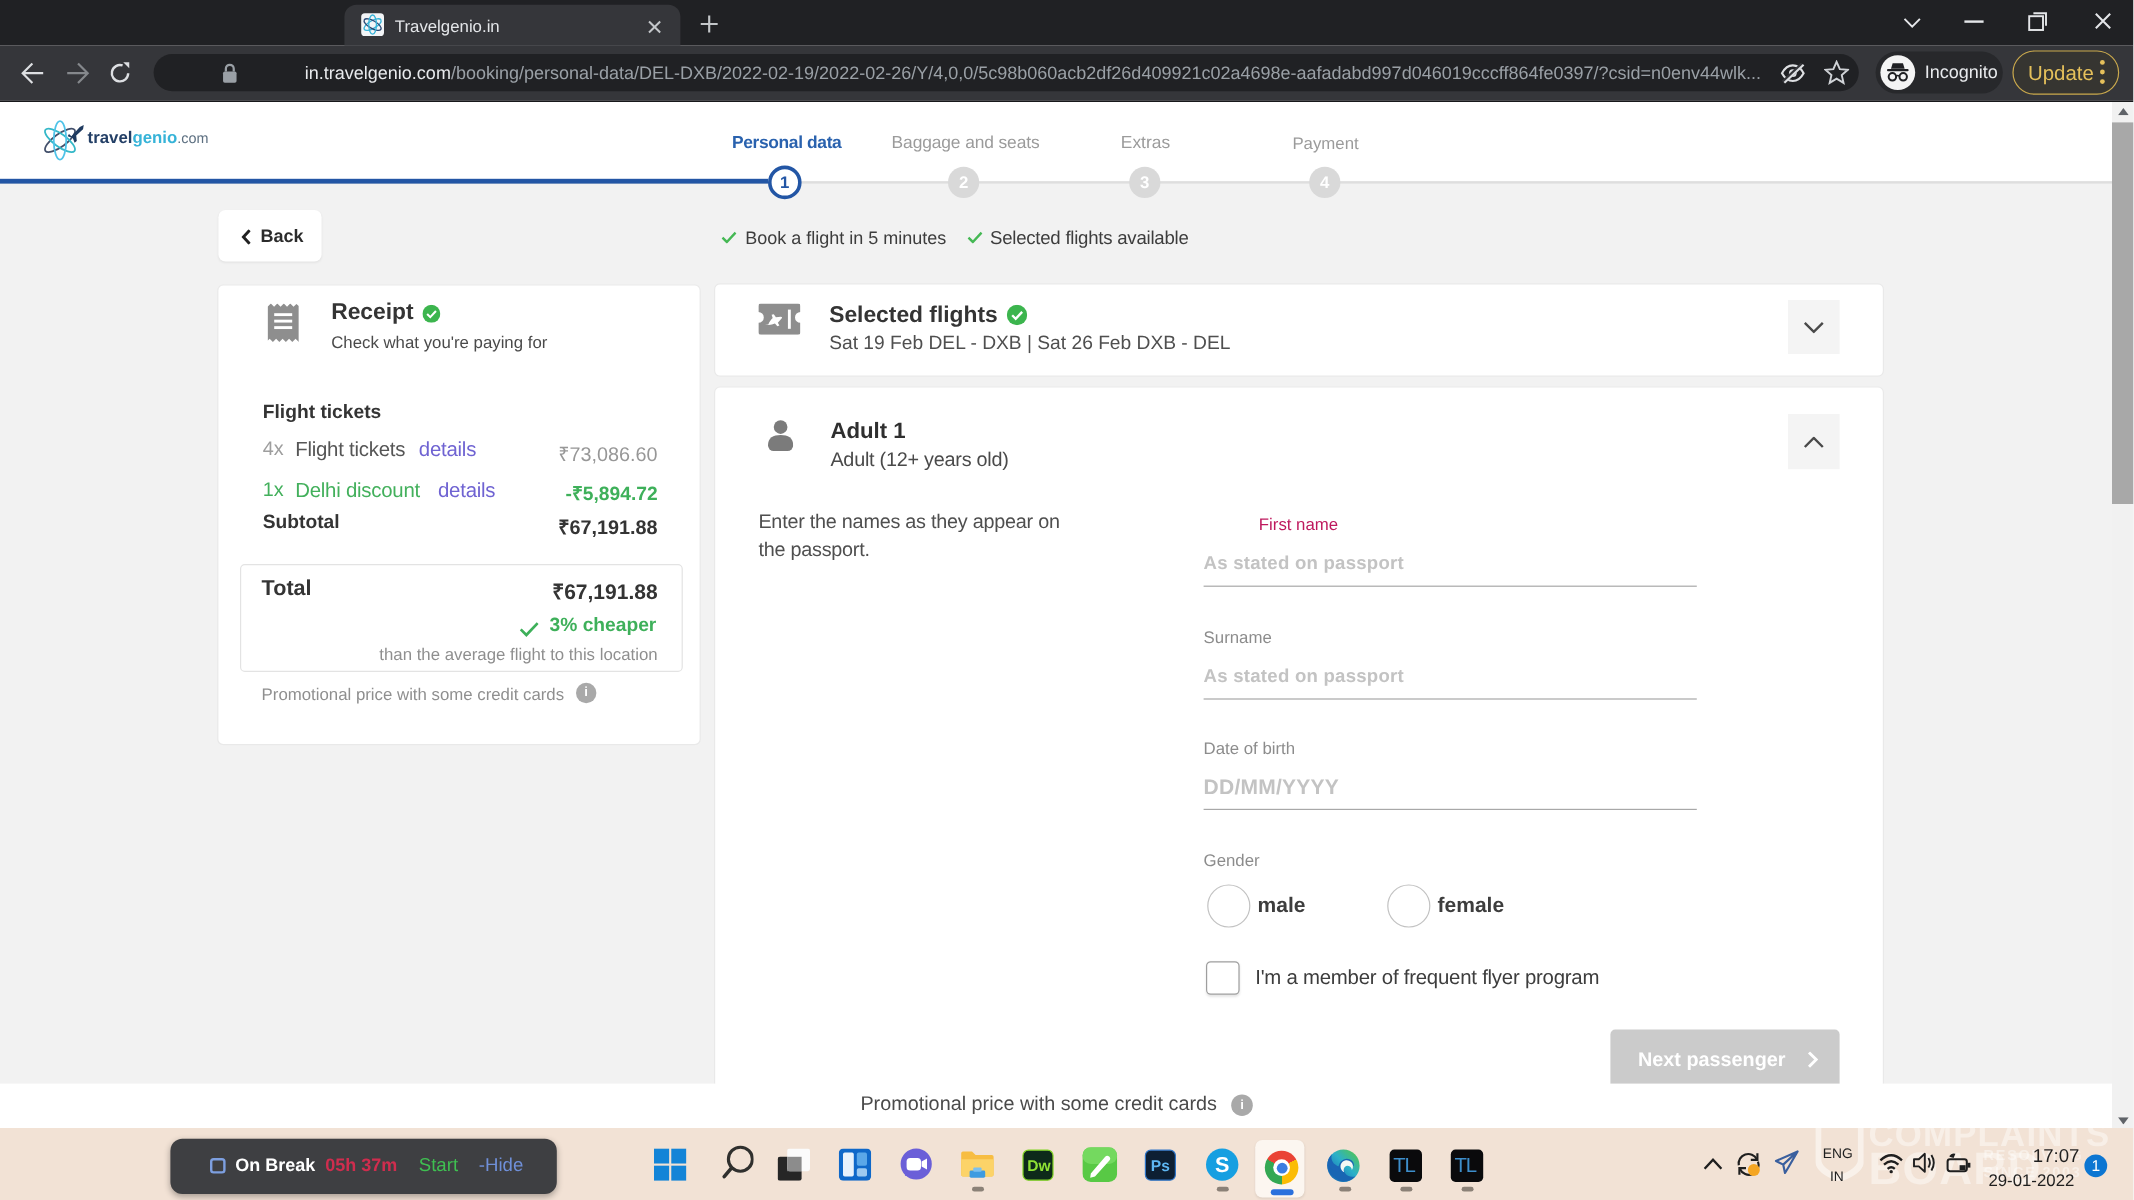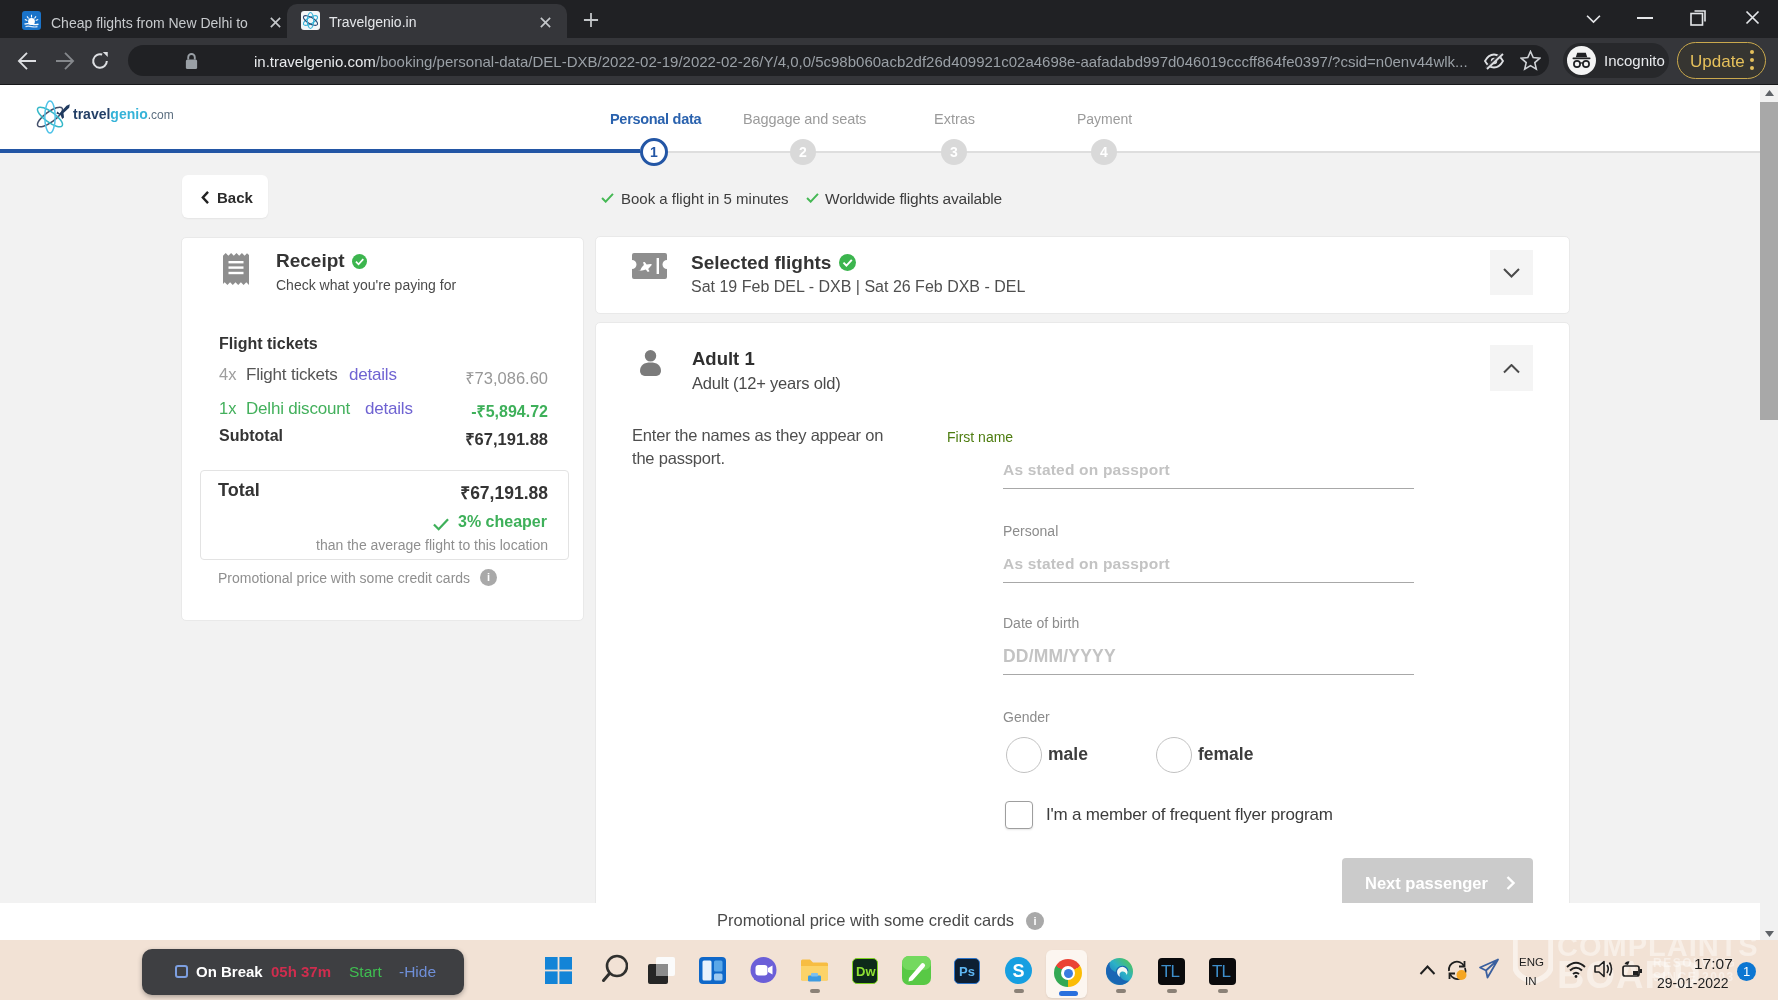--- a/index.html
+++ b/index.html
@@ -7,40 +7,20 @@
   .abs{position:absolute;}
   #stage{position:relative;width:1778px;height:1000px;background:#f1f1f1;overflow:hidden;}
   .nowrap{white-space:nowrap;}
 </style>
 </head>
 <body>
 <div id="stage">
 
 <div class="abs" style="left:0;top:0;width:1778px;height:38px;background:#202124;"></div>
 
-<div class="abs" style="left:10px;top:4px;width:277px;height:34px;">
-  <div class="abs" style="left:12px;top:7px;width:19px;height:19px;border-radius:3px;background:#1a73c9;overflow:hidden;">
-    <svg width="19" height="19" viewBox="0 0 19 19">
-      <circle cx="9.5" cy="10.5" r="3.4" fill="#fff"></circle>
-      <g stroke="#fff" stroke-width="1.1">
-        <path d="M9.5 6.5 V3.8"></path>
-            <path d="M6.6 7.5 L5 5.4"></path>
-            <path d="M12.4 7.5 L14 5.4"></path>
-        <path d="M5.3 9.5 L2.8 8.6"></path>
-            <path d="M13.7 9.5 L16.2 8.6"></path>
-      </g>
-      <path d="M2.5 13.2 Q5 12.2 9.5 13.2 Q14 14.2 16.5 13.2" stroke="#fff" stroke-width="1.3" fill="none"></path>
-      <path d="M3.5 15.6 Q6 14.8 9.5 15.6 Q13 16.4 15.5 15.6" stroke="#d9e9fb" stroke-width="1.2" fill="none"></path>
-    </svg>
-  </div>
-  <div class="abs nowrap" style="left:41px;top:11px;width:200px;font-size:14px;color:#c7cacd;overflow:hidden;">Cheap flights from New Delhi to</div>
-  <svg class="abs" style="left:259px;top:12px;" width="13" height="13" viewBox="0 0 14 14">
-        <path d="M2 2 L12 12 M12 2 L2 12" stroke="#c3c6c9" stroke-width="1.8"></path>
-      </svg>
-</div>
 
 <div class="abs" style="left:287px;top:4px;width:280px;height:34px;background:#35363a;border-radius:10px 10px 0 0;">
   <div class="abs" style="left:14px;top:7px;width:19px;height:19px;border-radius:3px;background:#f3f5f7;overflow:hidden;">
     <svg width="19" height="19" viewBox="0 0 19 19">
       <ellipse cx="9.5" cy="9.5" rx="8" ry="3.2" fill="none" stroke="#37b3d8" stroke-width="1.1" transform="rotate(-30 9.5 9.5)"></ellipse>
       <ellipse cx="9.5" cy="9.5" rx="8" ry="3.2" fill="none" stroke="#2b4a76" stroke-width="1.1" transform="rotate(30 9.5 9.5)"></ellipse>
       <ellipse cx="9.5" cy="9.5" rx="8" ry="3.2" fill="none" stroke="#37b3d8" stroke-width="1.1" transform="rotate(90 9.5 9.5)"></ellipse>
     </svg>
   </div>
   <div class="abs nowrap" style="left:42px;top:10px;font-size:14px;color:#e4e6e9;">Travelgenio.in</div>
@@ -144,21 +124,21 @@
       </svg>
   <div class="abs" style="left:217px;top:104px;font-size:15px;font-weight:bold;color:#2b2b2b;">Back</div>
 
   <svg class="abs" style="left:601px;top:108px;" width="13" height="10" viewBox="0 0 14 11">
         <path d="M1 5.5 L5 9.5 L13 1" stroke="#45b854" stroke-width="2.2" fill="none"></path>
       </svg>
   <div class="abs nowrap" style="left:621px;top:105px;font-size:15px;color:#3d3d3d;">Book a flight in 5 minutes</div>
   <svg class="abs" style="left:806px;top:108px;" width="13" height="10" viewBox="0 0 14 11">
         <path d="M1 5.5 L5 9.5 L13 1" stroke="#45b854" stroke-width="2.2" fill="none"></path>
       </svg>
-  <div class="abs nowrap" style="left:825px;top:105px;font-size:15.5px;color:#3d3d3d;letter-spacing:-0.2px;">Worldwide flights available</div>
+  <div class="abs nowrap" style="left:825px;top:105px;font-size:15.5px;color:#3d3d3d;letter-spacing:-0.2px;">Selected flights available</div>
 
   <div class="abs" style="left:181px;top:152px;width:403px;height:384px;background:#fff;border:1px solid #e9e9e9;border-radius:5px;box-sizing:border-box;"></div>
   <svg class="abs" style="left:223px;top:168px;" width="26" height="34" viewBox="0 0 26 34">
     <path d="M0 2.7 L2.7 0 L5.4 2.7 L8.1 0 L10.8 2.7 L13.5 0 L16.2 2.7 L18.9 0 L21.6 2.7 L24 0.3 L26 2 V32 L23.3 29.3 L20.6 32 L17.9 29.3 L15.2 32 L12.5 29.3 L9.8 32 L7.1 29.3 L4.4 32 L1.7 29.3 L0 31 Z" fill="#8e8e8e"></path>
     <rect x="5.5" y="8" width="15" height="2.4" fill="#fff"></rect>
     <rect x="5.5" y="13.4" width="15" height="2.4" fill="#fff"></rect>
     <rect x="5.5" y="18.8" width="15" height="2.4" fill="#fff"></rect>
   </svg>
   <div class="abs nowrap" style="left:276px;top:165px;font-size:19px;font-weight:bold;color:#343434;">Receipt</div>
   <svg class="abs" style="left:352px;top:169px;" width="15" height="15" viewBox="0 0 19 19">
@@ -219,25 +199,25 @@
   </svg>
   <div class="abs nowrap" style="left:692px;top:263px;font-size:18.5px;font-weight:bold;color:#2f2f2f;">Adult 1</div>
   <div class="abs nowrap" style="left:692px;top:289px;font-size:16.5px;color:#4a4a4a;letter-spacing:-0.2px;">Adult (12+ years old)</div>
   <div class="abs" style="left:1490px;top:260px;width:43px;height:46px;background:#f4f4f4;"></div>
   <svg class="abs" style="left:1503px;top:279px;" width="17" height="10" viewBox="0 0 17 10">
         <path d="M1 8.5 L8.5 1 L16 8.5" stroke="#4a4a4a" stroke-width="2" fill="none"></path>
       </svg>
 
   <div class="abs" style="left:632px;top:339px;width:272px;font-size:16.5px;color:#4f4f4f;line-height:22.5px;letter-spacing:-0.2px;">Enter the names as they appear on the passport.</div>
 
-  <div class="abs nowrap" style="left:947px;top:344px;font-size:14px;color:#4d7c0f;">First name</div>
+  <div class="abs nowrap" style="left:1049px;top:344px;font-size:14px;color:#be185d;">First name</div>
   <div class="abs nowrap" style="left:1003px;top:376px;font-size:15.5px;font-weight:bold;color:#c3c3c3;letter-spacing:0.2px;">As stated on passport</div>
   <div class="abs" style="left:1003px;top:403px;width:411px;height:1px;background:#a8a8a8;"></div>
 
-  <div class="abs nowrap" style="left:1003px;top:438px;font-size:14px;color:#8c8c8c;">Personal</div>
+  <div class="abs nowrap" style="left:1003px;top:438px;font-size:14px;color:#8c8c8c;">Surname</div>
   <div class="abs nowrap" style="left:1003px;top:470px;font-size:15.5px;font-weight:bold;color:#c3c3c3;letter-spacing:0.2px;">As stated on passport</div>
   <div class="abs" style="left:1003px;top:497px;width:411px;height:1px;background:#a8a8a8;"></div>
 
   <div class="abs nowrap" style="left:1003px;top:530px;font-size:14px;color:#8c8c8c;">Date of birth</div>
   <div class="abs nowrap" style="left:1003px;top:561px;font-size:17.5px;font-weight:bold;color:#c3c3c3;letter-spacing:0.2px;">DD/MM/YYYY</div>
   <div class="abs" style="left:1003px;top:589px;width:411px;height:1px;background:#a8a8a8;"></div>
 
   <div class="abs nowrap" style="left:1003px;top:624px;font-size:14px;color:#8c8c8c;">Gender</div>
   <div class="abs" style="left:1006px;top:652px;width:36px;height:36px;border-radius:50%;border:1px solid #c2c2c2;box-sizing:border-box;background:#fff;"></div>
   <div class="abs nowrap" style="left:1048px;top:659px;font-size:17.5px;font-weight:bold;color:#3d3d3d;">male</div>

